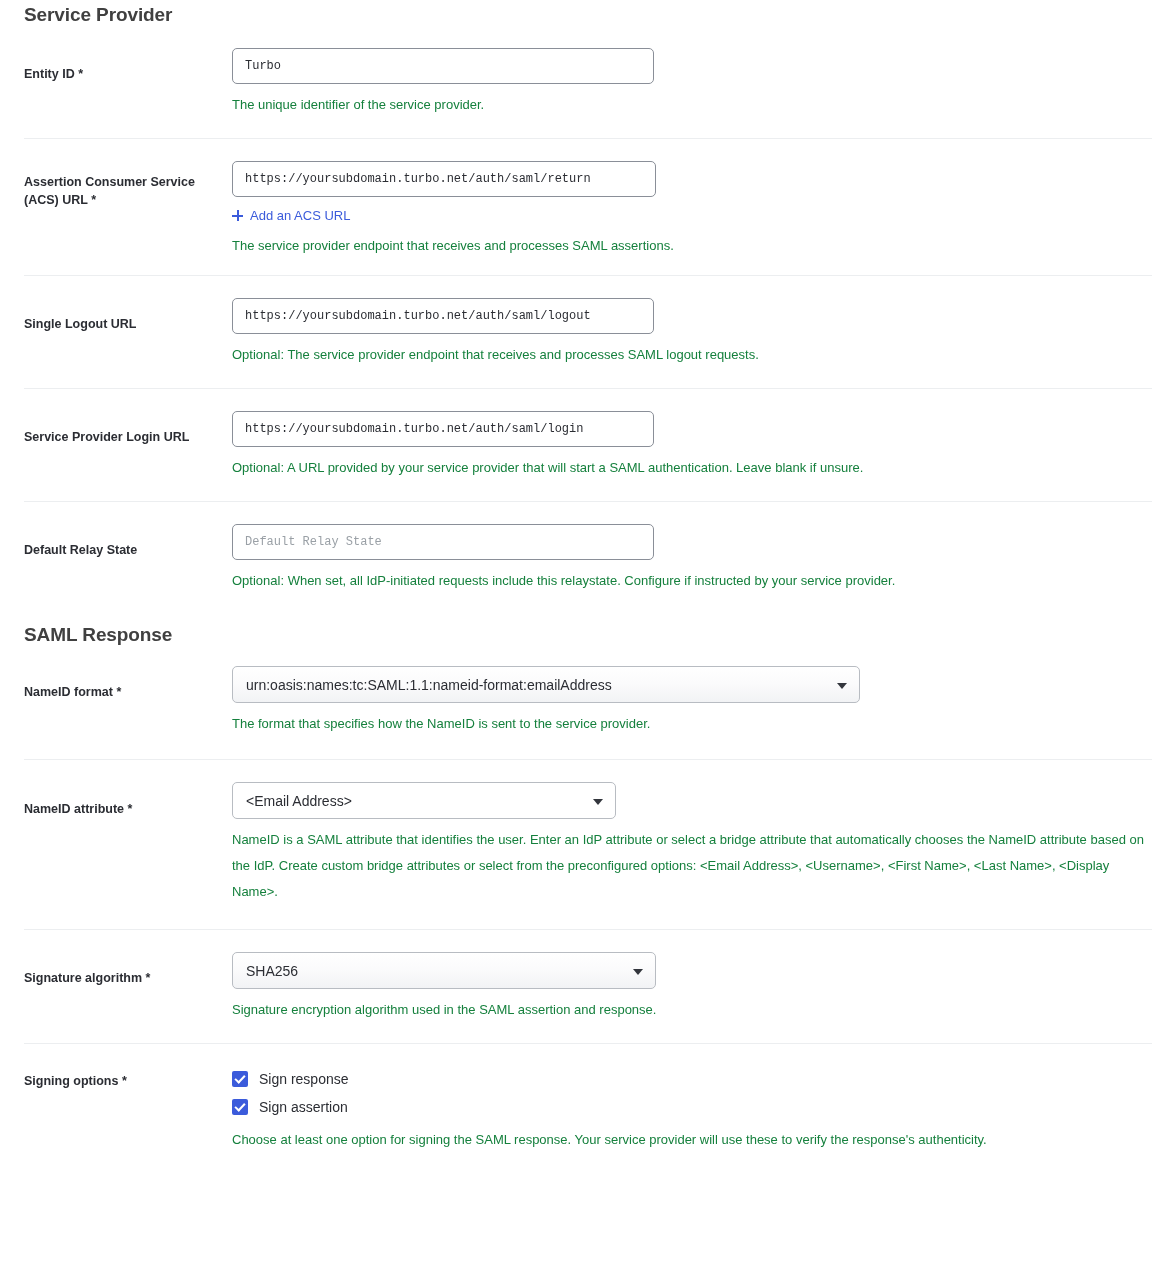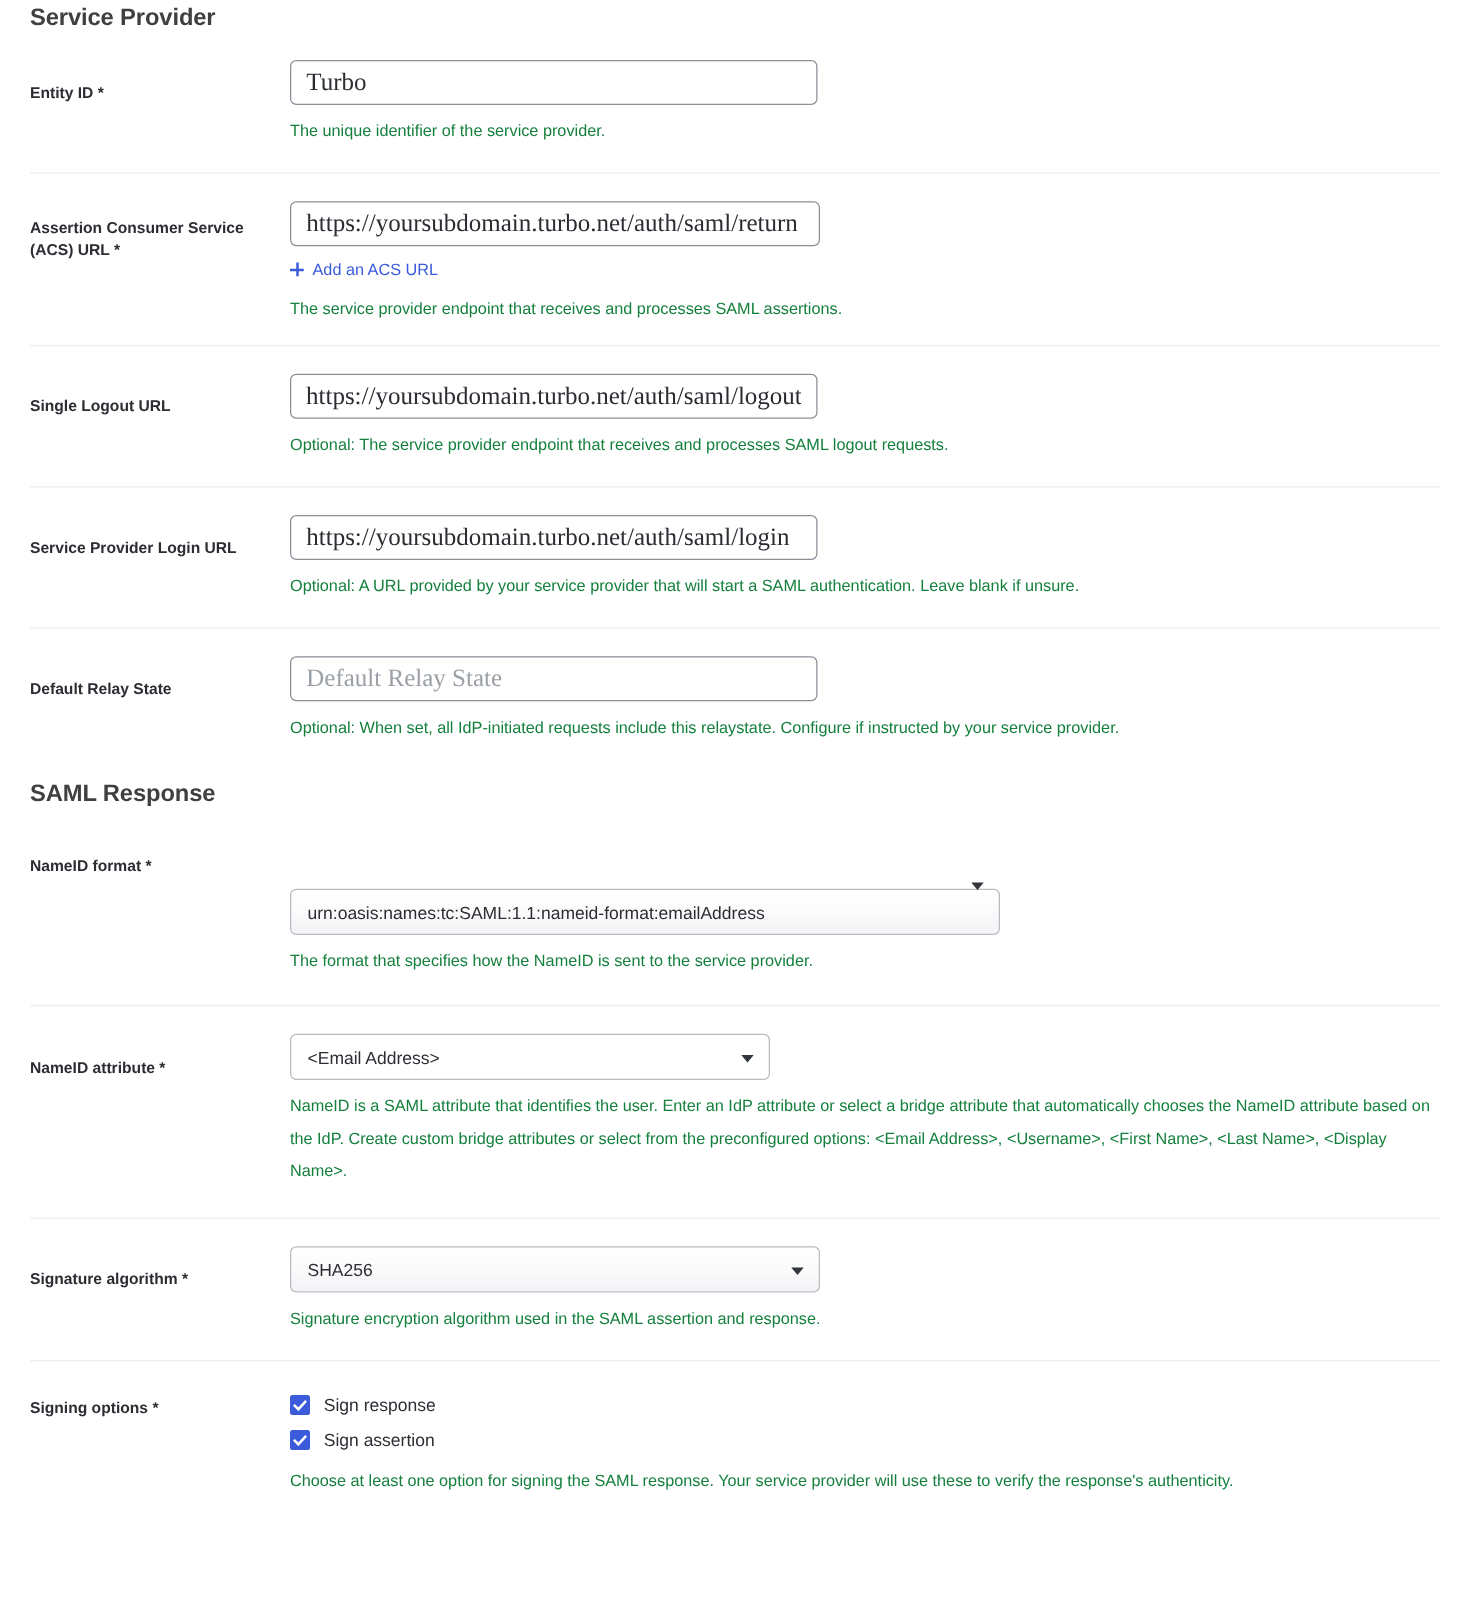--- a/index.html
+++ b/index.html
@@ -53,22 +53,22 @@
   }
   .field-control { flex: 1 1 auto; min-width: 0; }
 
   
   .text-input {
     display: block;
     height: 36px;
     border: 1px solid #8a8f98;
     border-radius: 5px;
     background: #ffffff;
-    font-family: Liberation Serif, serif;
-    font-size: 20px;
+    font-family: Liberation Mono, monospace;
+    font-size: 12px;
     color: #2b2d33;
     padding: 0 12px;
     outline: none;
   }
   .text-input::placeholder { color: #9aa0a6; }
   .w-422 { width: 422px; }
   .w-424 { width: 424px; }
 
   
   .select-wrap { position: relative; display: inline-block; }
@@ -92,21 +92,21 @@
   .caret {
     position: absolute;
     top: 50%;
     right: 13px;
     margin-top: -2px;
     width: 0; height: 0;
     border-left: 5px solid transparent;
     border-right: 5px solid transparent;
     border-top: 6px solid #33363d;
   }
-  .sel-w-536 { width: 568px; margin-top: 44px; }
+  .sel-w-536 { width: 628px; }
   .sel-w-420 { width: 384px; }
   .sel-w-424 { width: 424px; }
 
   
   .help {
     font-size: 13px;
     color: #15803d;
     line-height: 26px;
     margin-top: 8px;
   }

